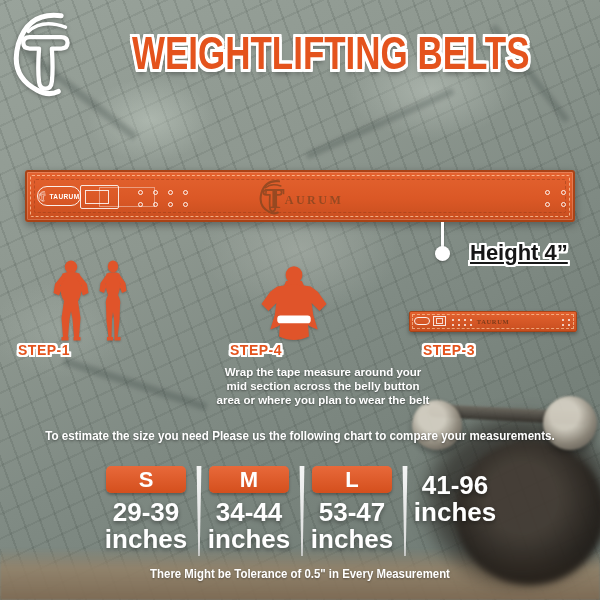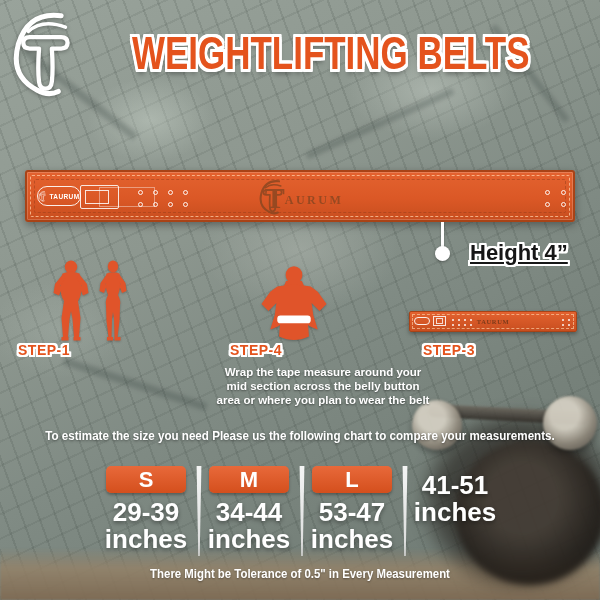--- a/index.html
+++ b/index.html
@@ -264,19 +264,19 @@
     <div class="size-unit">inches</div>
   </div>
   <div class="size-divider" style="left:299px;"></div>
   <div class="size-col" style="left:302px;">
     <div class="size-badge">L</div>
     <div class="size-range">53-47</div>
     <div class="size-unit">inches</div>
   </div>
   <div class="size-divider" style="left:402px;"></div>
   <div class="size-col" style="left:405px;">
-    <div class="size-range">41-51</div>
+    <div class="size-range">41-96</div>
     <div class="size-unit">inches</div>
   </div>
 
   <div class="footnote">There Might be Tolerance of 0.5" in Every Measurement</div>
 
 </div>
 
 </body></html>

